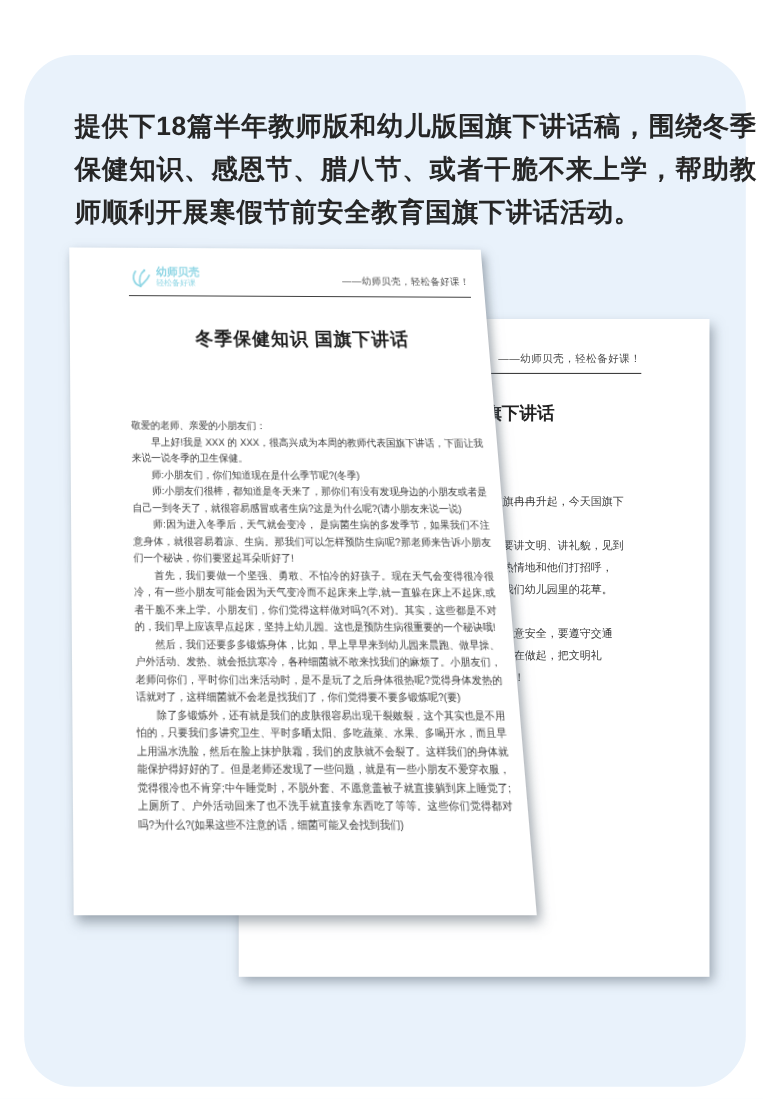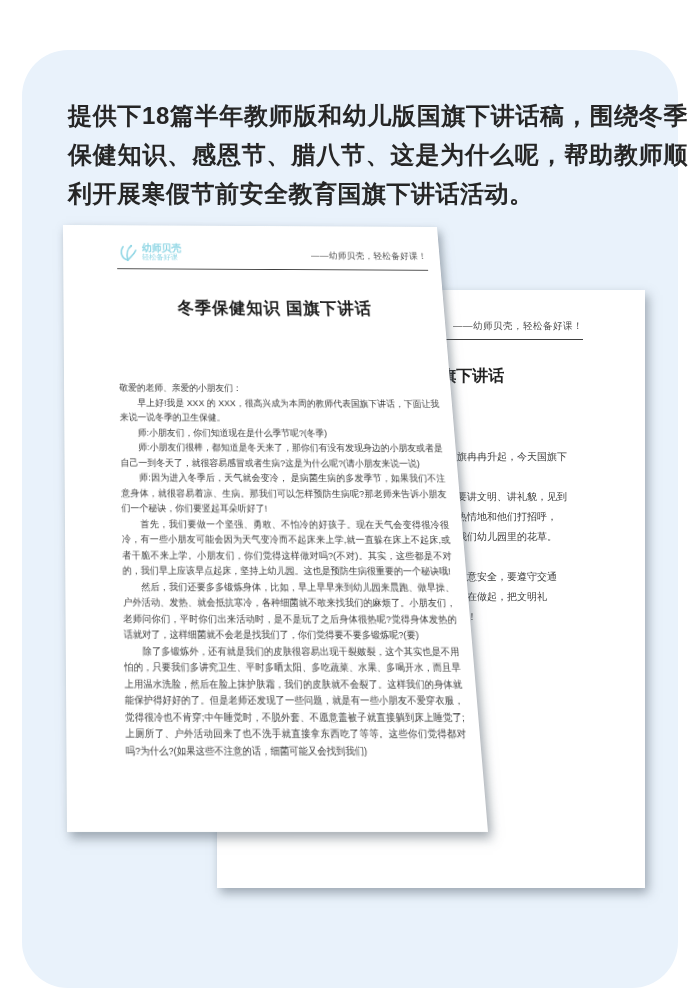--- a/index.html
+++ b/index.html
@@ -54,21 +54,21 @@
   .page-front .rule{margin-top:6px;border-top:1.5px solid var(--rule,#3f3f3f);}
   .page-front .doc-title{margin-top:30px;text-align:center;font-size:18px;font-weight:700;color:#1e1e1e;letter-spacing:1px;}
   .page-front .body{margin-top:66px;font-size:9.5px;line-height:15.5px;color:#3b3b3b;}
   .para{margin:0;text-align:justify;}
 </style>
 </head>
 <body>
 
 <div class="panel"></div>
 
-<div class="headline">提供下18篇半年教师版和幼儿版国旗下讲话稿，围绕冬季保健知识、感恩节、腊八节、这是为什么呢，帮助教师顺利开展寒假节前安全教育国旗下讲话活动。</div>
+<div class="headline">提供下18篇半年教师版和幼儿版国旗下讲话稿，围绕冬季保健知识、感恩节、腊八节、或者干脆不来上学，帮助教师顺利开展寒假节前安全教育国旗下讲话活动。</div>
 
 <div class="collage">
 
   <div class="page-back">
     <div class="slogan">——幼师贝壳，轻松备好课！</div>
     <div class="rule"></div>
     <div class="doc-title">文明礼貌 国旗下讲话</div>
     <div class="body">
 
     <div class="bline">敬爱的老师、亲爱的小朋友们：</div>

